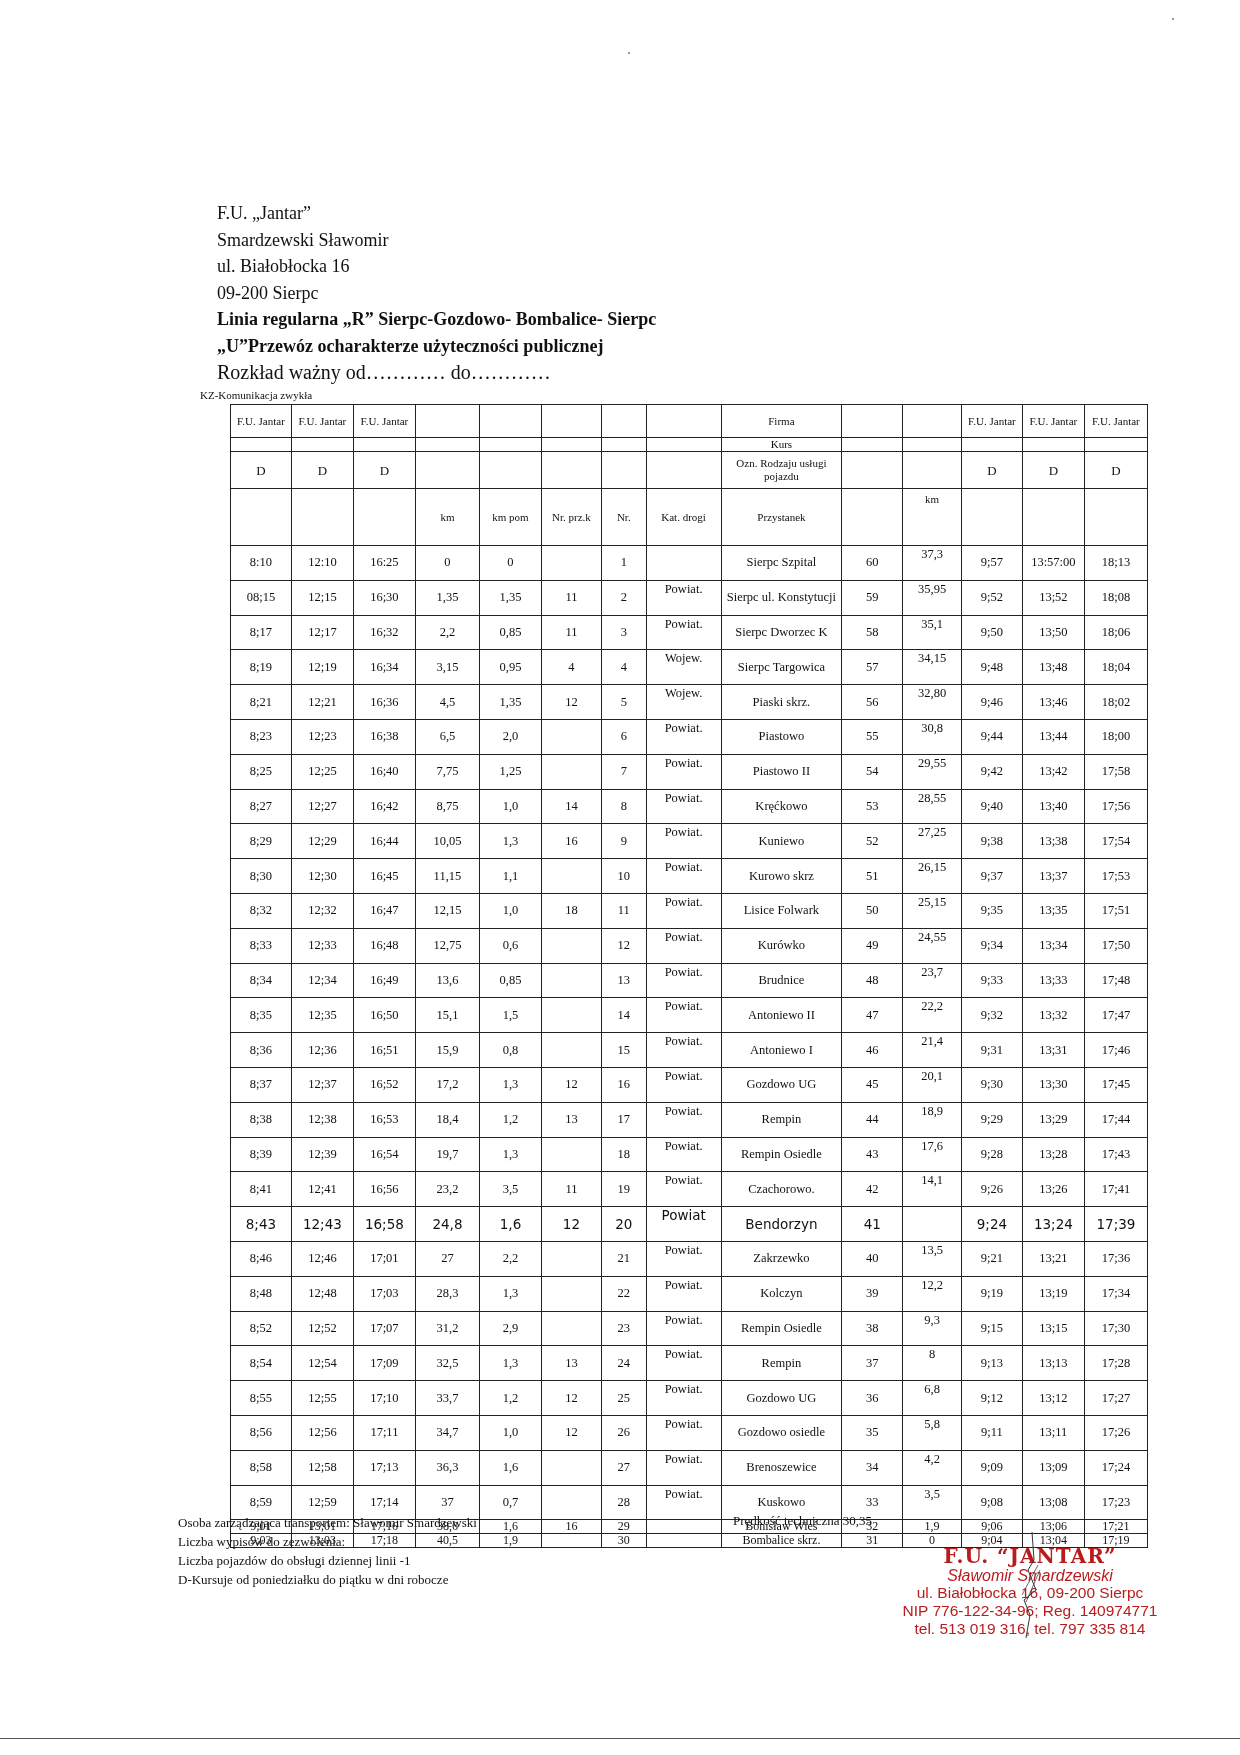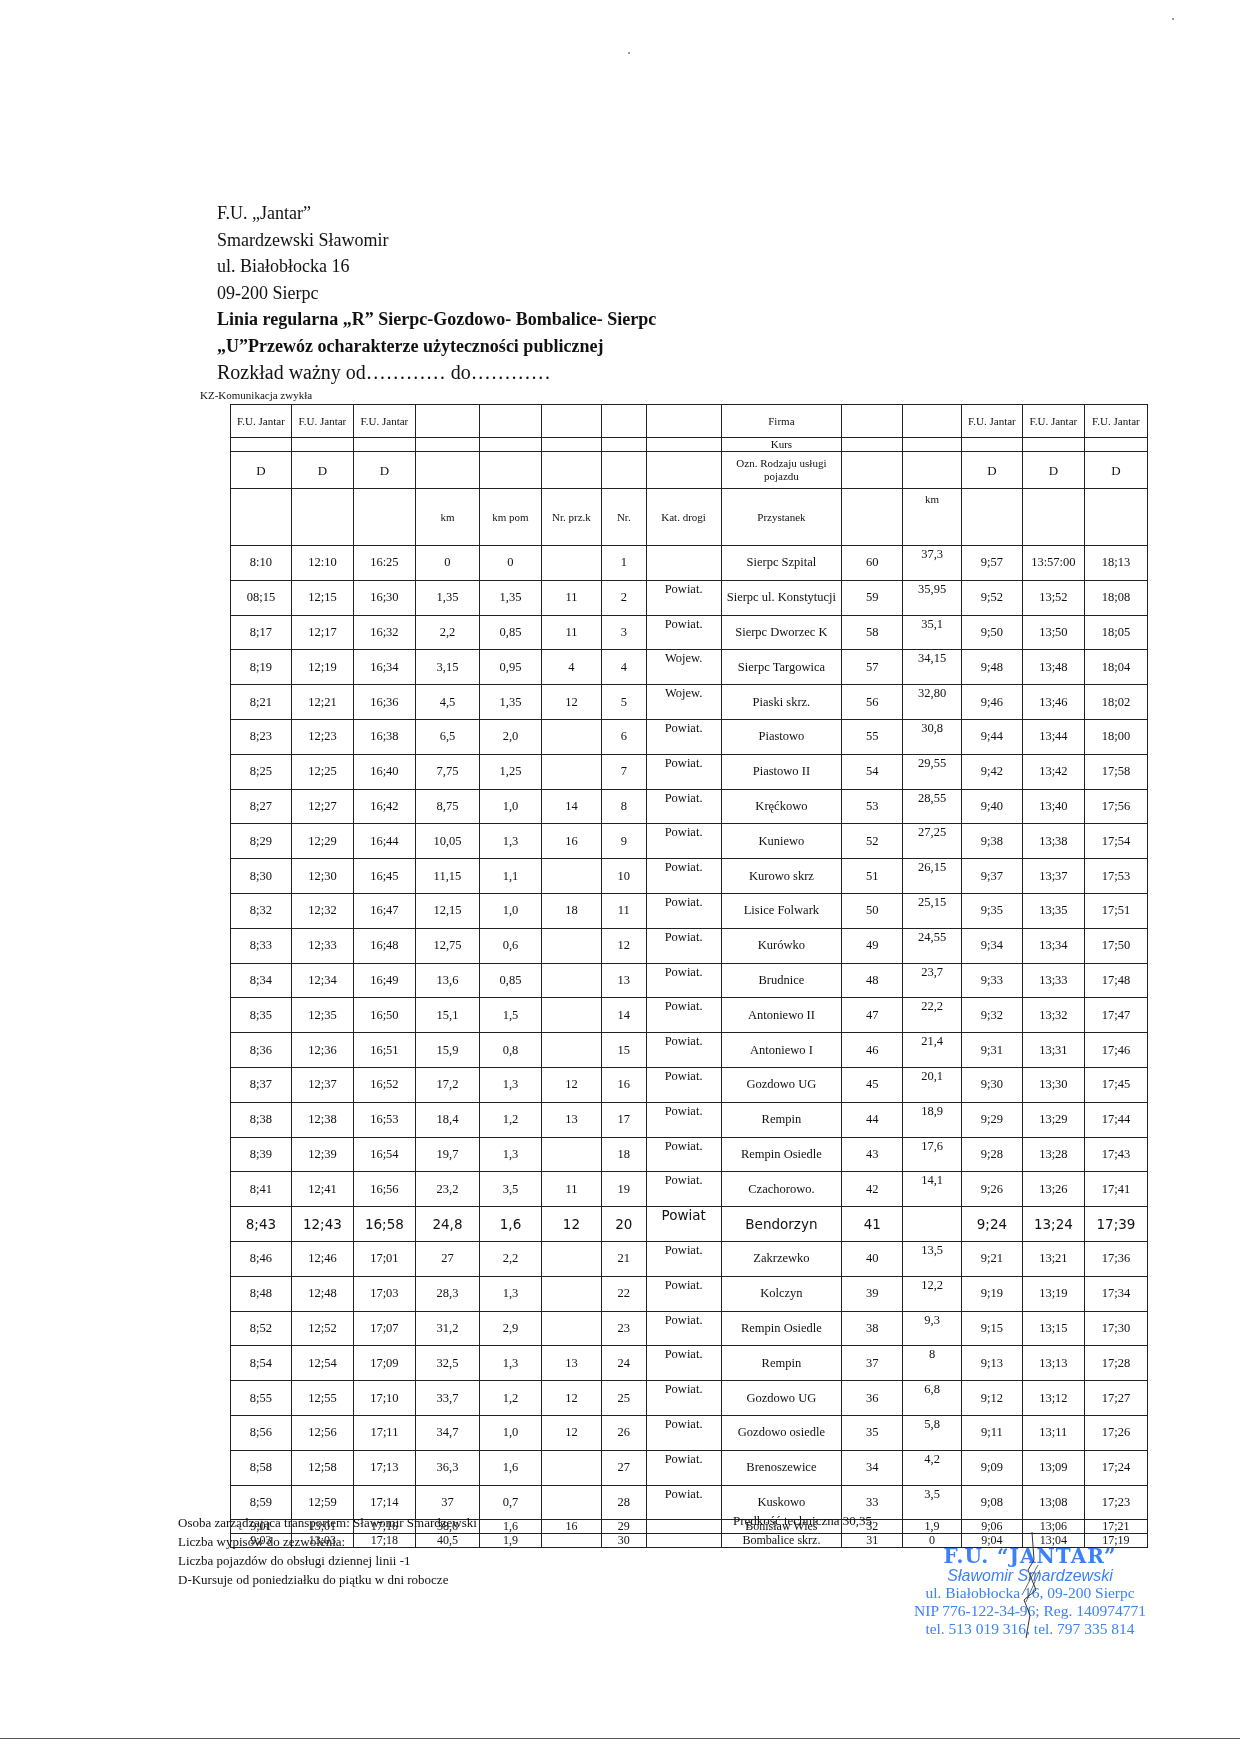--- a/index.html
+++ b/index.html
@@ -17,24 +17,24 @@
   table.timetable tr.data td { height: 31.8px; font-size: 12.5px; }
   table.timetable tr.data.compact td { height: 12px; font-size: 12px; }
   table.timetable tr.data.sans td { font-family: "DejaVu Sans", sans-serif; font-size: 13.5px; }
   table.timetable td.kat { vertical-align: top; font-size: 11.5px; padding-top: 2px; }
   table.timetable td.kmr { vertical-align: top; padding-top: 2px; }
   table.timetable td.stop { font-size: 12px; }
   table.timetable tr.compact td.kat, table.timetable tr.compact td.kmr { vertical-align: middle; padding-top: 0; }
   .thick-top td { border-top: 2.5px solid #111; }
   .footer-notes { position: absolute; left: 178px; top: 1513px; font-size: 13px; line-height: 19px; }
   .speed { position: absolute; left: 733px; top: 1513px; font-size: 13px; }
-  .stamp { position: absolute; left: 880px; top: 1545px; width: 300px; text-align: center; font-family: "Liberation Sans", sans-serif; color: #3b82f6; }
+  .stamp { position: absolute; left: 880px; top: 1545px; width: 300px; text-align: center; font-family: "Liberation Sans", sans-serif; color: #b91c1c; }
   .stamp .s1 { font-family: "DejaVu Serif", serif; font-weight: bold; font-size: 20px; letter-spacing: 1px; line-height: 22px; }
   .stamp .s2 { font-style: italic; font-size: 16px; line-height: 17px; }
-  .stamp .s3, .stamp .s4, .stamp .s5 { font-size: 15.5px; line-height: 18px; font-family: Liberation Serif, serif; }
+  .stamp .s3, .stamp .s4, .stamp .s5 { font-size: 15.5px; line-height: 18px; }
   .signature { position: absolute; left: 1010px; top: 1530px; width: 40px; height: 110px; }
   .bottom-rule { position: absolute; left: 0; top: 1738px; width: 1240px; height: 1px; background: #555; }
   .speck { position: absolute; width: 2px; height: 2px; background: #777; border-radius: 1px; }
 </style>
 </head>
 <body>
 
 <div class="header-block">
   <div>F.U. „Jantar”</div>
   <div>Smardzewski Sławomir</div>
@@ -167,21 +167,21 @@
         <td>2,2</td>
         <td>0,85</td>
         <td>11</td>
         <td>3</td>
         <td class="kat">Powiat.</td>
         <td class="stop">Sierpc Dworzec K</td>
         <td>58</td>
         <td class="kmr">35,1</td>
         <td>9;50</td>
         <td>13;50</td>
-        <td>18;05</td>
+        <td>18;06</td>
       </tr>
       <tr class="data thick-top">
         <td>8;19</td>
         <td>12;19</td>
         <td>16;34</td>
         <td>3,15</td>
         <td>0,95</td>
         <td>4</td>
         <td>4</td>
         <td class="kat">Wojew.</td>

